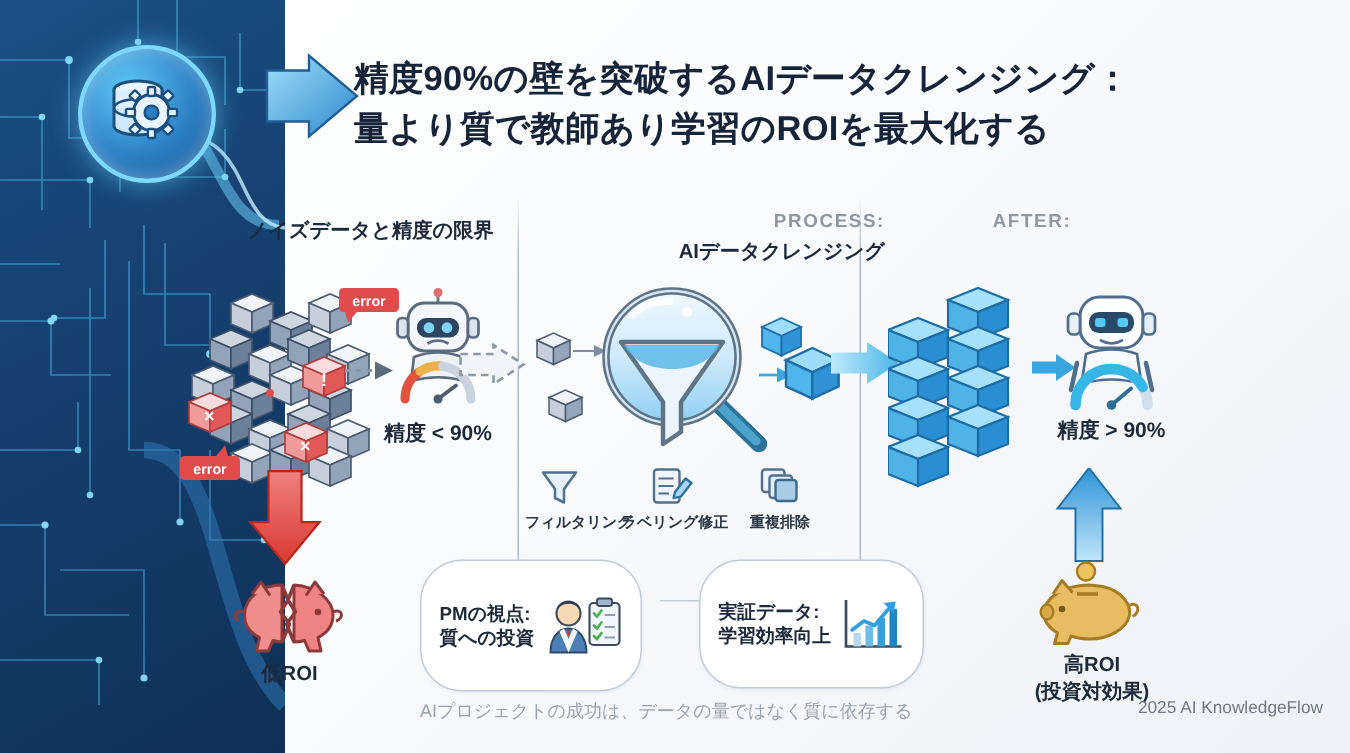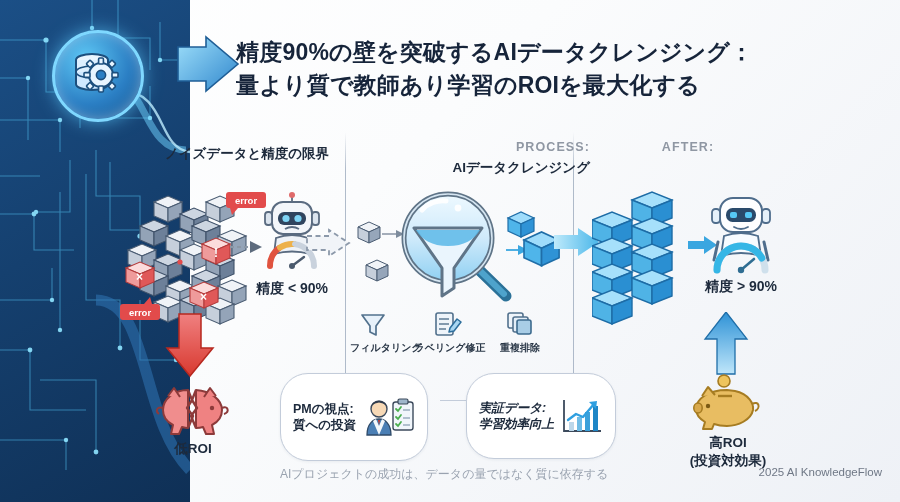--- a/index.html
+++ b/index.html
@@ -71,21 +71,21 @@
   .tool-lab{font-size:10px;color:#2a3747;font-weight:bold;}
 
   
   .pill{
     position:absolute;border:1.4px solid #c3ccda;border-radius:28px;
     background:#ffffff;display:flex;align-items:center;gap:7px;
     padding:24px 12px;box-shadow:0 1px 3px rgba(30,50,80,.07);
   }
   .pill .txt{font-size:12.5px;font-weight:bold;color:#1d2a3c;line-height:1.3;white-space:nowrap;}
   #pill-pm{left:280px;top:373px;}
-  #pill-data{left:466px;top:373px;font-style:italic;}
+  #pill-data{left:466px;top:373px;}
   .pill-link{
     position:absolute;left:440px;top:400px;width:26px;height:1.4px;background:#c3ccda;
   }
 
   
   .footer-note{
     position:absolute;left:280px;top:466px;font-size:12px;color:#9aa3b0;
   }
   .footer-brand{
     position:absolute;right:18px;top:466px;font-size:11.5px;color:#6f7city;

